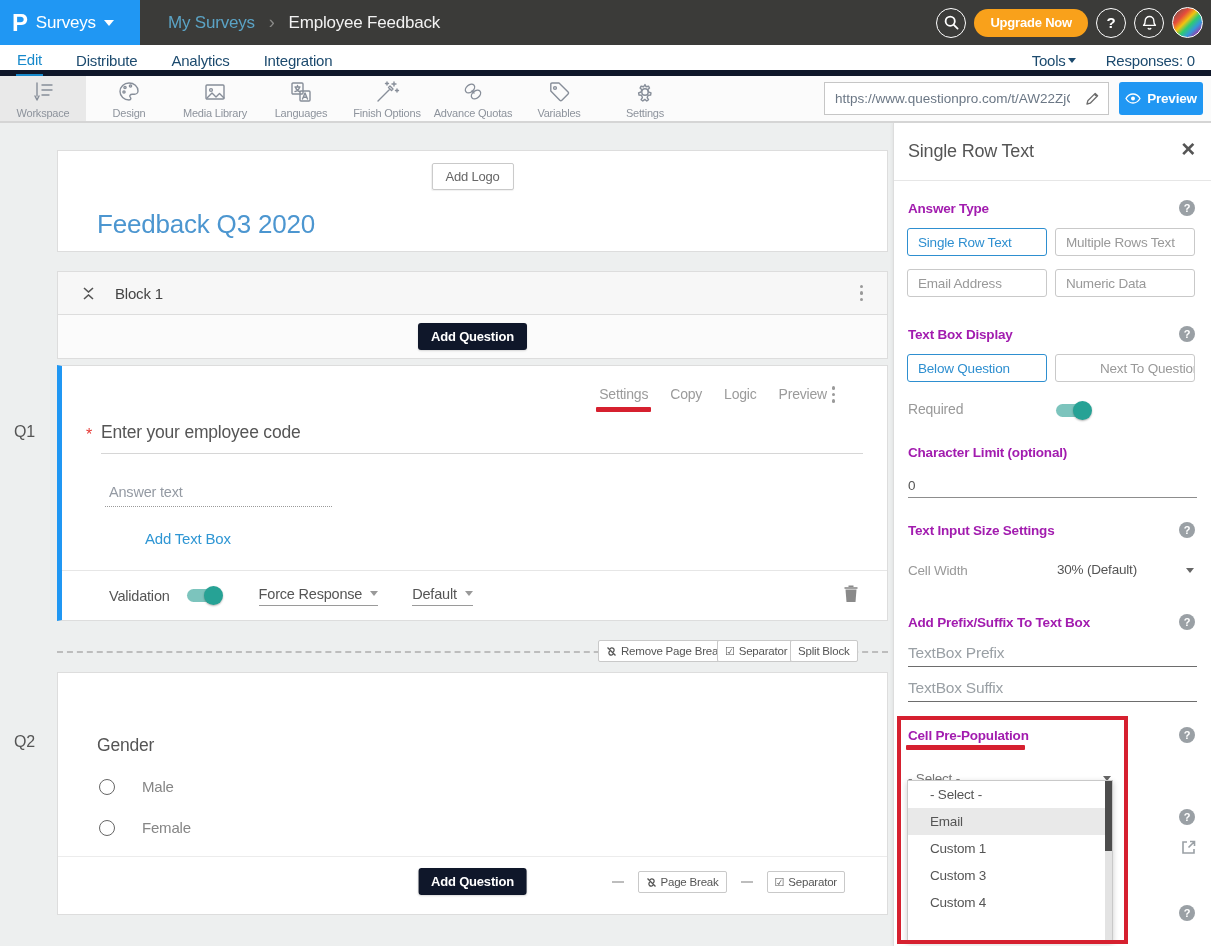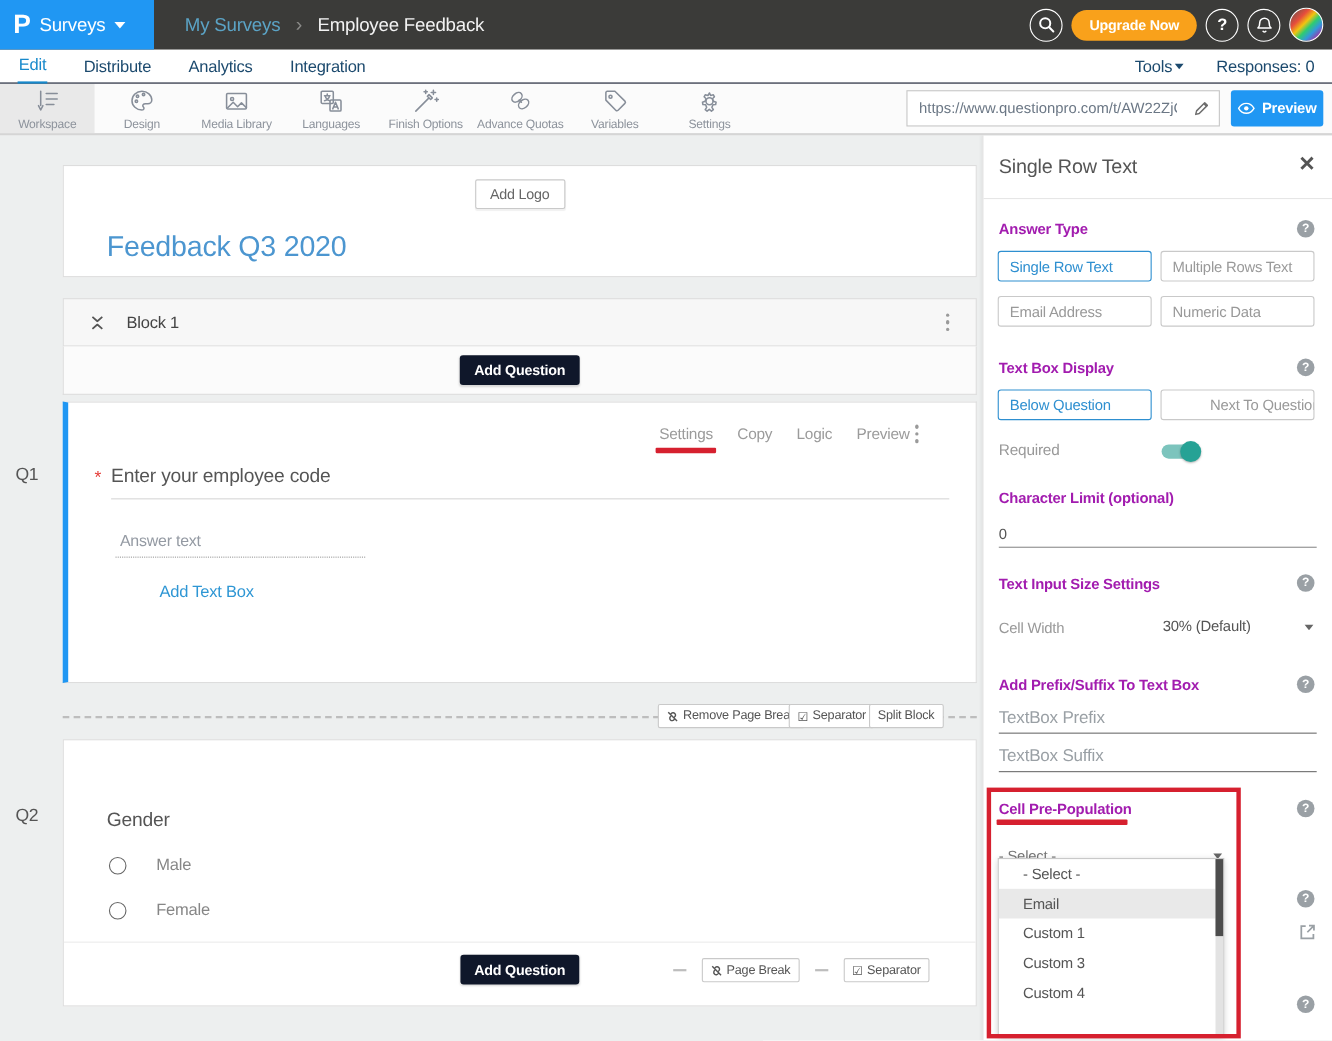--- a/index.html
+++ b/index.html
@@ -17,21 +17,21 @@
   .crumb-parent { color:#5ba3c5; cursor:pointer; }
   .crumb-sep { color:#8b8b89; font-size:18px; }
   .crumb-current { color:#f2f2f2; }
   .topbar-right { position:absolute; right:8px; top:0; height:45px; display:flex; align-items:center; gap:8px; }
   .circle-btn { width:30px; height:30px; border:1.5px solid #fff; border-radius:50%; display:flex; align-items:center; justify-content:center; color:#fff; font-weight:700; font-size:15px; cursor:pointer; }
   .upgrade { height:28px; padding:0 16px; background:#f9a11b; border-radius:14px; color:#fff; font-size:13px; font-weight:700; display:flex; align-items:center; cursor:pointer; }
   .avatar { width:31px; height:31px; border:1.5px solid #fff; border-radius:50%;
             background:linear-gradient(135deg,#50514f 0%,#e74c3c 30%,#f1c40f 45%,#2ecc71 58%,#3498db 72%,#8e44ad 85%,#35383a 100%); cursor:pointer; }
 
   
-  .navstrip { position:absolute; left:0; top:45px; width:1211px; height:31px; background:#fff; border-bottom:1px solid #0f172a; z-index:9; }
+  .navstrip { position:absolute; left:0; top:45px; width:1211px; height:31px; background:#fff; border-bottom:6px solid #0f172a; z-index:9; }
   .nav-tabs { position:absolute; left:16px; top:0; height:31px; display:flex; gap:32px; align-items:center; font-size:15px; }
   .nav-tab { color:#1c4a6e; cursor:pointer; padding:5px 1px 6px; }
   .nav-tab.active { color:#1789cb; border-bottom:2px solid #1789cb; }
   .nav-right { position:absolute; right:16px; top:0; height:31px; display:flex; gap:30px; align-items:center; font-size:15px; color:#1c4a6e; }
   .tools { display:flex; align-items:center; gap:2px; cursor:pointer; }
   .caret-d { display:inline-block; width:0; height:0; border-left:4px solid transparent; border-right:4px solid transparent; border-top:5px solid #1c4a6e; }
 
   
   .toolbar { position:absolute; left:0; top:76px; width:1211px; height:47px; background:#fbfbfb; border-bottom:2px solid #d5d5d5; z-index:8; }
   .tb-items { position:absolute; left:0; top:0; height:45px; display:flex; }
@@ -302,20 +302,41 @@
           <i></i>
           <i></i>
           <i></i>
         </span>
       <span class="q-required">*</span>
       <span class="q-text">Enter your employee code</span>
       <div class="q-underline"></div>
       <span class="ans-ph">Answer text</span>
       <div class="ans-underline"></div>
       <span class="add-textbox">Add Text Box</span>
+      <div class="q1-footer">
+        <span class="val-label">Validation</span>
+        <span class="toggle">
+            <span class="knob"></span>
+          </span>
+        <span class="mini-dd force-dd">
+            <span>Force Response</span>
+            <span class="dd-caret"></span>
+          </span>
+        <span class="mini-dd default-dd">
+            <span>Default</span>
+            <span class="dd-caret"></span>
+          </span>
+        <span class="trash">
+          <svg width="16" height="18" viewBox="0 0 16 18">
+              <path d="M2.5 4.5 h11 l-1 12.5 h-9z" fill="#8a8a8a"></path>
+              <rect x="1.5" y="2.2" width="13" height="1.6" fill="#8a8a8a"></rect>
+              <rect x="5.5" y="0.5" width="5" height="1.6" fill="#8a8a8a"></rect>
+            </svg>
+        </span>
+      </div>
     </section>
 
     <div class="pb-row">
       <div class="pb-line"></div>
       <span class="pb-btn" style="left:541px;">
         <svg width="11" height="11" viewBox="0 0 11 11">
             <path d="M4 3 a2.2 2.2 0 1 1 3 3 M7 8 a2.2 2.2 0 1 1 -3-3 M1.5 1.5 l8 8"></path>
           </svg>
         <span>Remove Page Break</span>
       </span>

